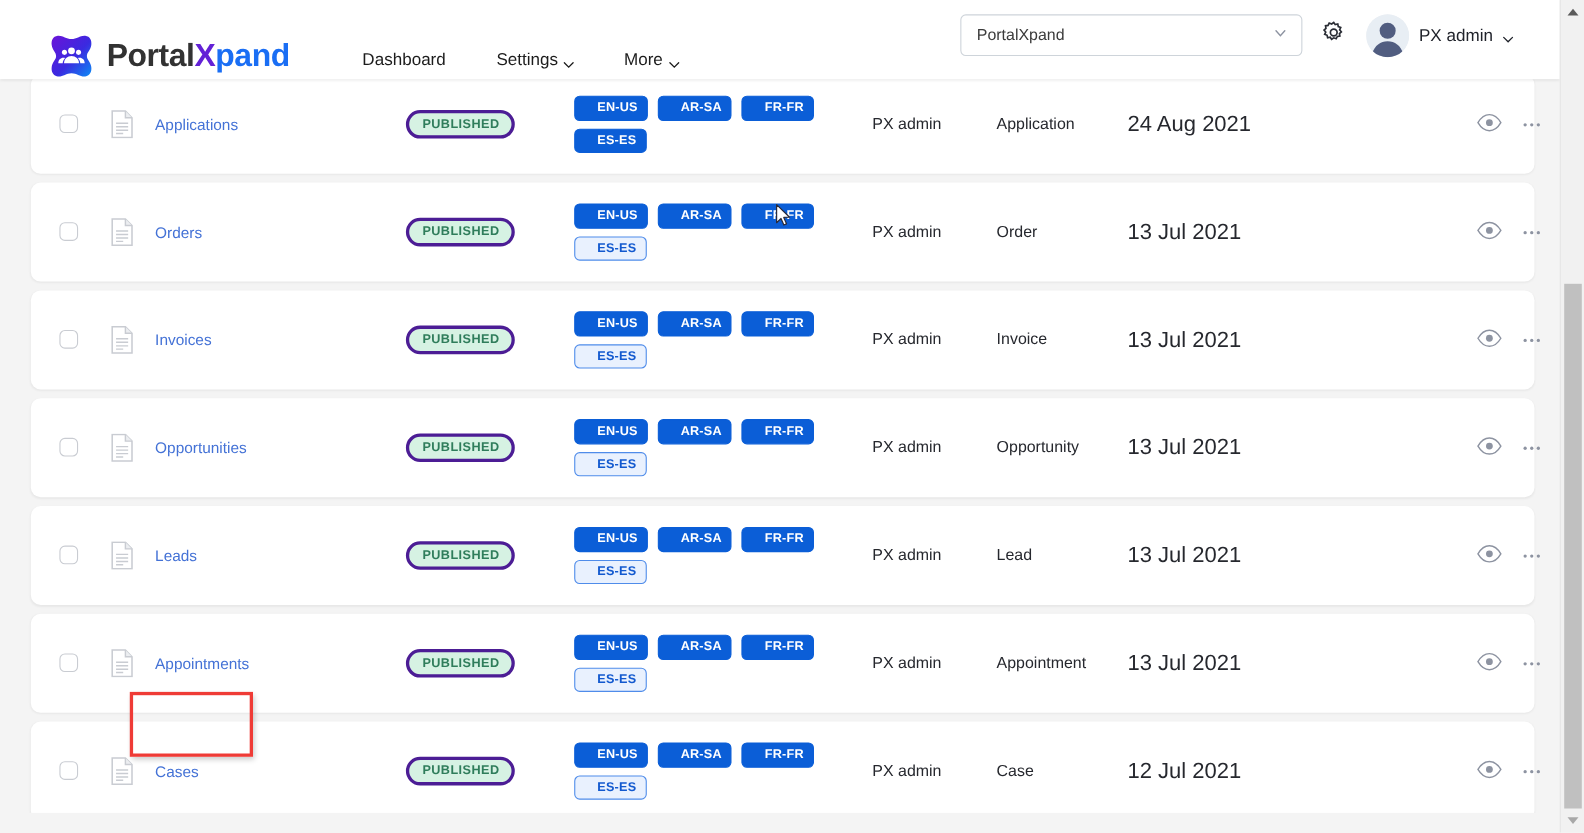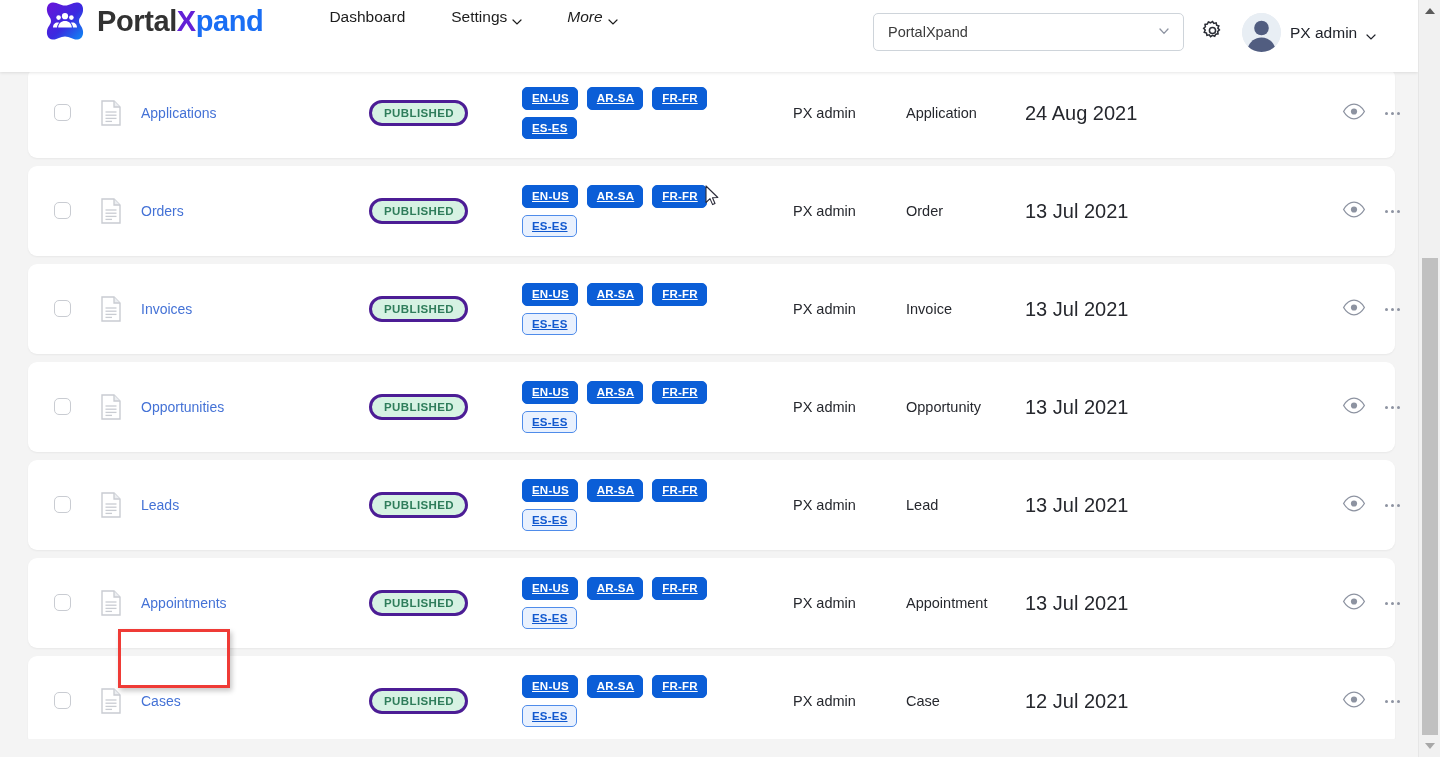--- a/index.html
+++ b/index.html
@@ -15,42 +15,42 @@
     width: 1440px; height: 757px;
     overflow: hidden;
     background: #f4f4f4;
   }
 
   
   .header {
     position: absolute; top: 0; left: 0;
     width: 1418px; height: 72px;
     background: #ffffff;
-    display: flex; align-items: flex-start;
+    display: flex; align-items: flex-end;
     box-shadow: 0 1px 3px rgba(0,0,0,0.10);
     z-index: 20;
   }
   .brand { display: flex; align-items: center; margin-left: 44px; }
   .brand-mark { width: 42px; height: 42px; flex: 0 0 42px; }
   .brand-text {
     font-size: 29px; font-weight: bold; letter-spacing: -0.4px;
     margin-left: 11px; white-space: nowrap;
   }
   .brand-text .p1 { color: #323232; }
   .brand-text .p2 { color: #6321d6; }
   .brand-text .p3 { color: #1a6ef4; }
 
   .nav { display: flex; align-items: center; margin-left: 66px; gap: 0; }
   .nav-item {
     font-size: 15.5px; color: #1c1c1c;
     padding: 8px 0; margin-right: 46px;
     display: flex; align-items: center; gap: 5px;
     cursor: pointer; white-space: nowrap;
   }
-  .nav-item:last-child { margin-right: 0; font-style: italic; }
+  .nav-item:last-child { margin-right: 0; }
   .caret { display:inline-block; width: 9px; height: 9px; }
 
   .org-select {
     position: absolute; left: 873px; top: 13px;
     width: 311px; height: 38px;
     border: 1px solid #ced4da; border-radius: 5px;
     background: #fff;
     display: flex; align-items: center; justify-content: space-between;
     padding: 0 12px 0 14px;
     font-size: 14.5px; color: #3b3b3b; cursor: pointer;
@@ -106,22 +106,22 @@
     font-size: 11.5px; font-weight: bold; letter-spacing: 0.4px;
     padding: 4px 11px 4px 12px;
   }
   .c-langs {
     position: absolute; left: 494px; width: 230px;
     display: flex; flex-wrap: wrap; gap: 7px 9px;
     align-content: center;
   }
   .lang {
     font-size: 11.5px; font-weight: bold; letter-spacing: 0.2px;
-    border-radius: 5px; padding: 4px 8px 4px 9px;
-    line-height: 1.05; white-space: nowrap; text-decoration: underline;
+    border-radius: 5px; padding: 4px 8px 4px 20px;
+    line-height: 1.05; white-space: nowrap;
   }
   .lang.solid { background: #0b5ed7; color: #ffffff; border: 1px solid #0b5ed7; }
   .lang.outline { background: #e9f1fe; color: #1259cf; border: 1px solid #4f8cea; }
   .c-owner { position: absolute; left: 765px; width: 110px; font-size: 14.5px; color: #26282e; }
   .c-type  { position: absolute; left: 878px; width: 120px; font-size: 14.5px; color: #26282e; }
   .c-date  { position: absolute; left: 997px; width: 140px; font-size: 20px; color: #26282e; }
   .c-eye   { position: absolute; left: 1314px; width: 24px; height: 20px; cursor: pointer; }
   .c-more  {
     position: absolute; left: 1352px; width: 24px; height: 20px; cursor: pointer;
     display: flex; align-items: center; justify-content: center; gap: 3px;

